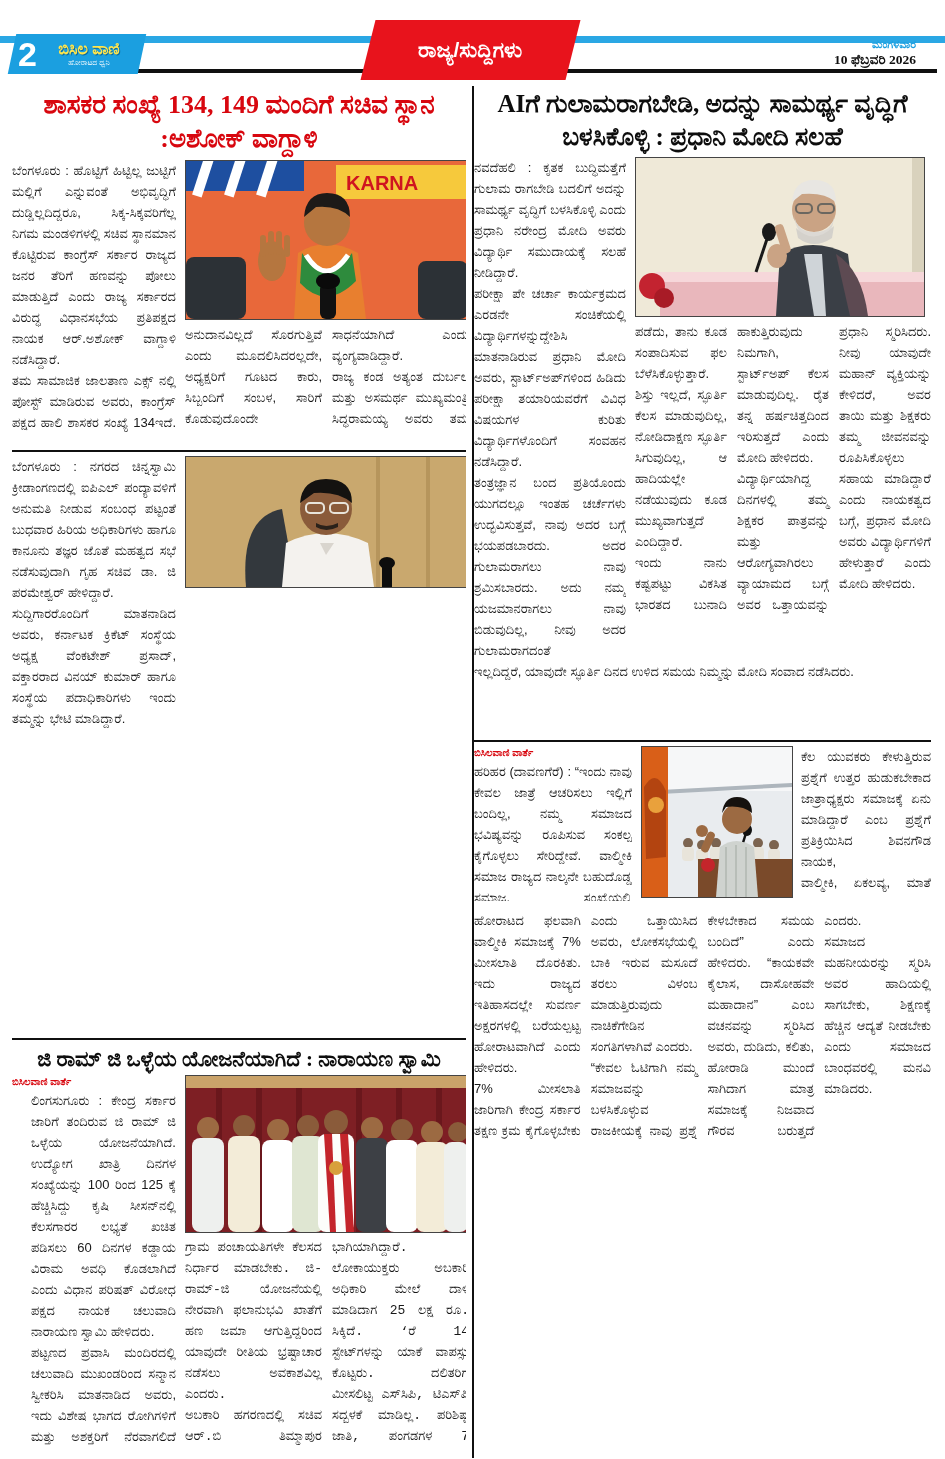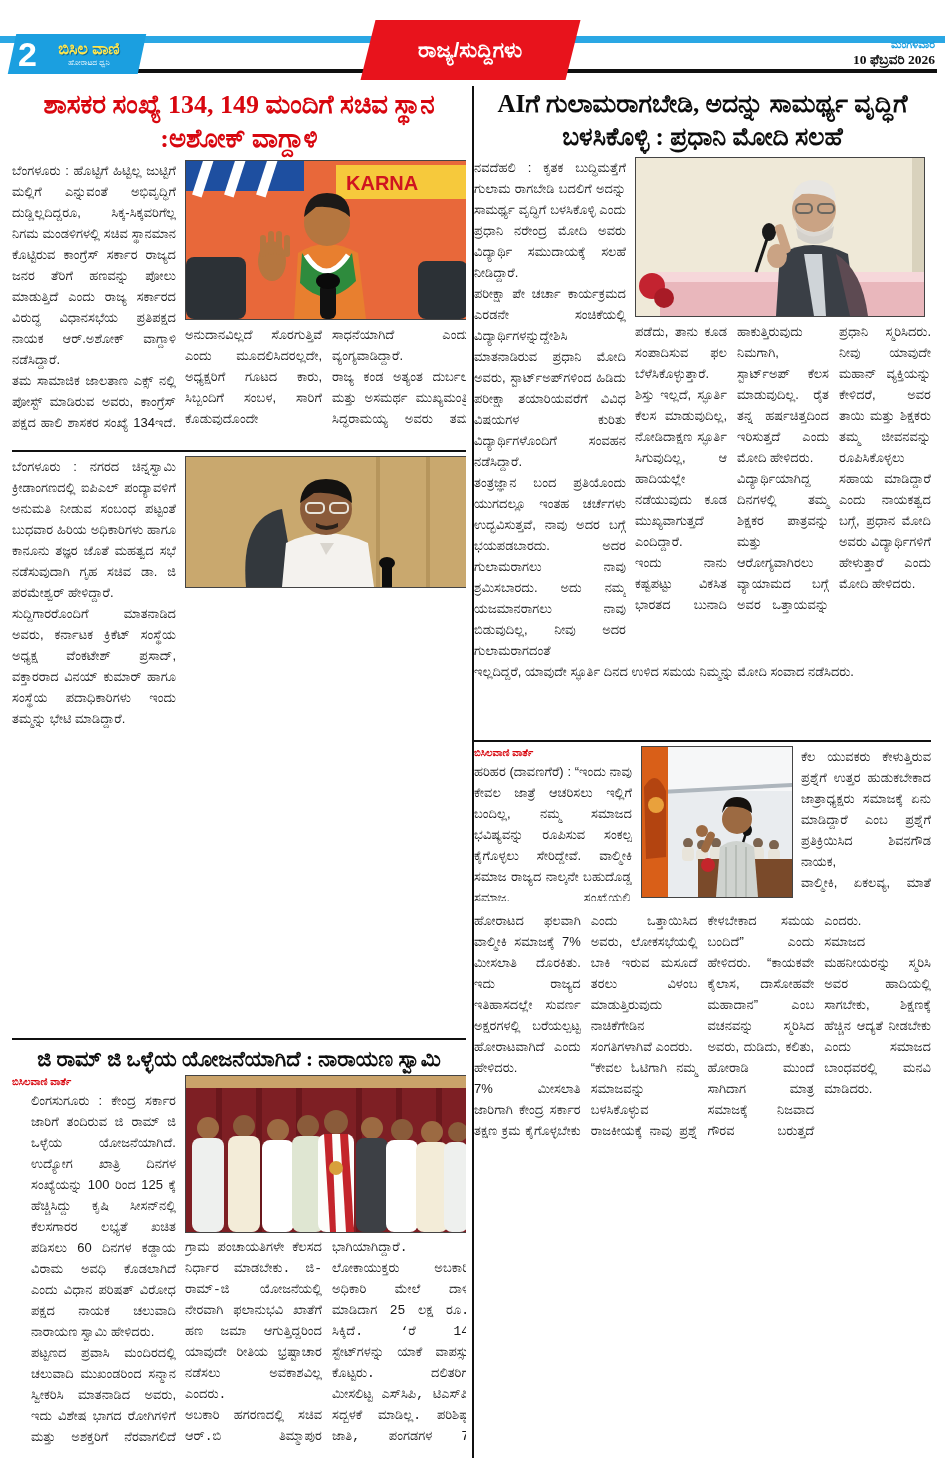--- a/index.html
+++ b/index.html
@@ -12,21 +12,21 @@
   .masthead{position:absolute;left:12px;top:34px;width:130px;height:40px;background:#1b9fe0;
             transform:skewX(-12deg);display:flex;align-items:center;padding:0 6px;box-sizing:border-box;}
   .masthead-inner{transform:skewX(12deg);display:flex;align-items:center;gap:5px;width:100%;}
   .pagenum{font-size:34px;font-weight:bold;color:#ffffff;line-height:1;}
   .mast-text{display:flex;flex-direction:column;align-items:center;flex:1;}
   .mast-title{color:#ffe64d;font-weight:bold;font-size:16px;line-height:1.05;text-shadow:1px 1px 0 #0a6aa0;}
   .mast-tag{color:#ffffff;font-size:7.5px;line-height:1.2;}
   .section-banner{position:absolute;left:368px;top:20px;width:205px;height:60px;background:#e8131c;
                   transform:skewX(-14deg);display:flex;align-items:center;justify-content:center;}
   .section-banner span{transform:skewX(14deg);color:#ffffff;font-weight:bold;font-size:21px;}
-  .datebox{position:absolute;right:10px;top:38px;text-align:right;line-height:1.25;}
+  .datebox{position:absolute;right:29px;top:38px;text-align:right;line-height:1.25;}
   .date-day{color:#1b9fe0;font-weight:bold;font-size:11px;}
   .date-full{color:#101010;font-weight:bold;font-size:13.5px;font-family:"Liberation Serif",serif;}
   
   .content{display:grid;grid-template-columns:460px 1fr;column-gap:0;padding:2px 8px 0 12px;}
   .half{padding:0 6px 0 0;}
   .half.right{border-left:2px solid #101010;}
   .hrule{border:none;border-top:2px solid #101010;margin:4px 0;}
   
   .hl{font-weight:bold;text-align:center;margin:2px 0 4px 0;line-height:1.3;font-family:"Liberation Serif",serif;}
   .hl.red{color:#d8070f;}

